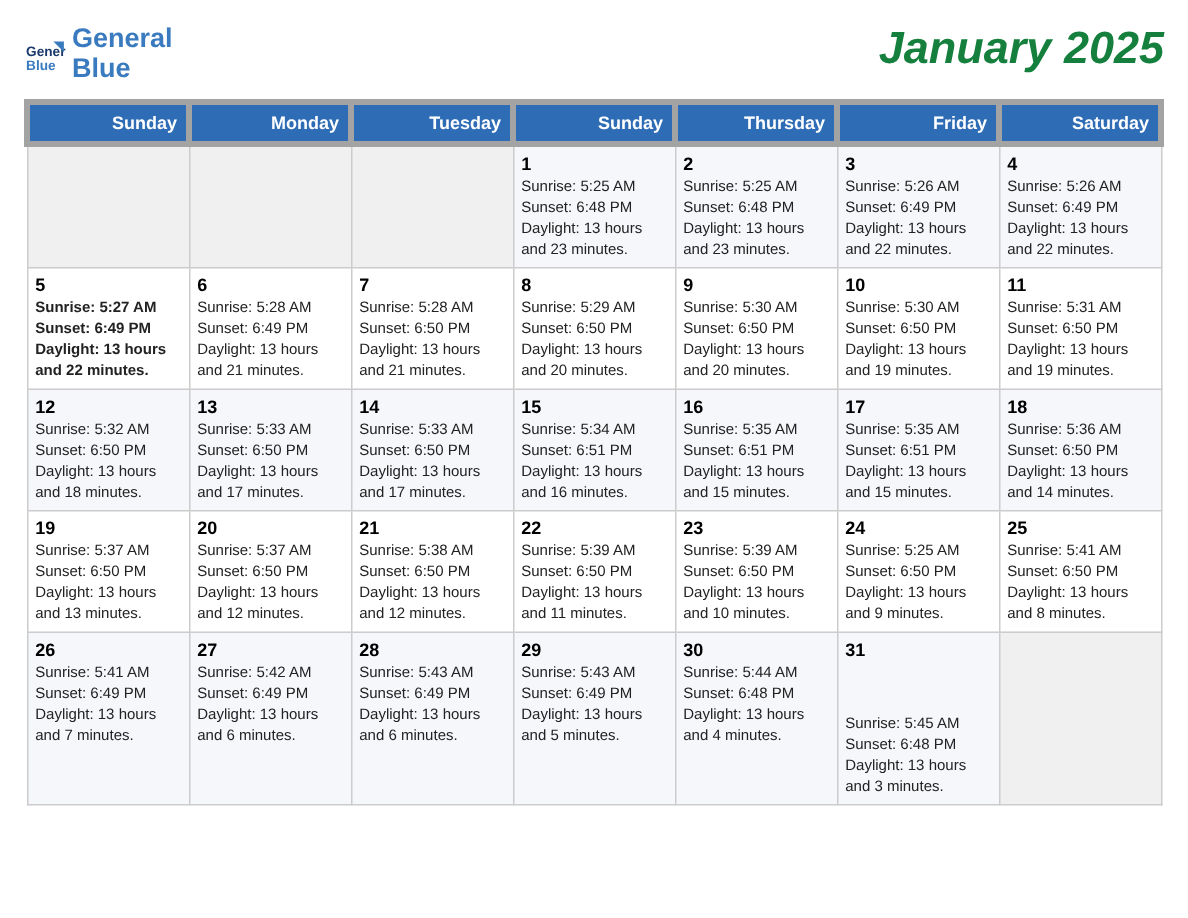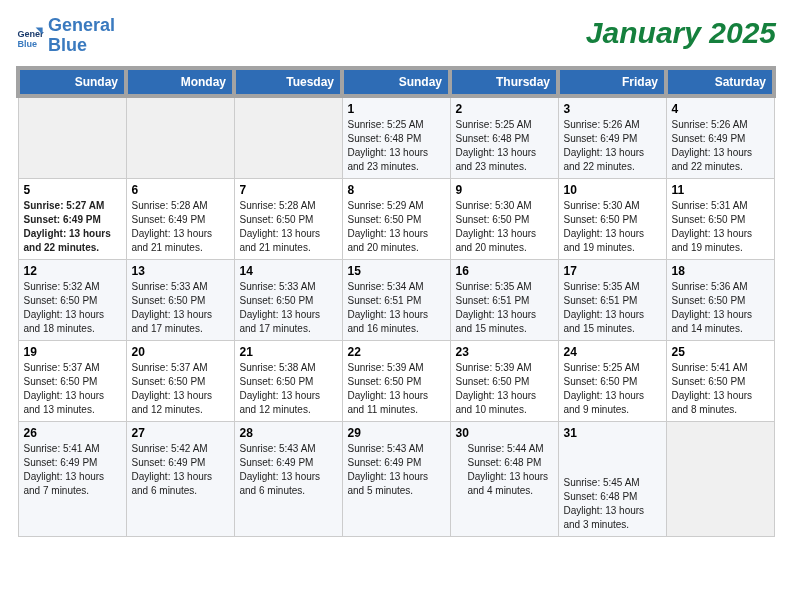--- a/index.html
+++ b/index.html
@@ -333,21 +333,21 @@
         </td>
         <td>
           <span class="day-num">29</span>
           <div class="day-info" style="white-space: pre-line;">Sunrise: 5:43 AM
 Sunset: 6:49 PM
 Daylight: 13 hours
 and 5 minutes.</div>
         </td>
         <td>
           <span class="day-num">30</span>
-          <div class="day-info" style="white-space: pre-line; margin-left: 12px;">Sunrise: 5:44 AM
+          <div class="day-info" style="white-space: pre-line;">Sunrise: 5:44 AM
 Sunset: 6:48 PM
 Daylight: 13 hours
 and 4 minutes.</div>
         </td>
         <td>
           <span class="day-num">31</span>
           <div class="day-info" style="white-space: pre-line; margin-top: 36px;">Sunrise: 5:45 AM
 Sunset: 6:48 PM
 Daylight: 13 hours
 and 3 minutes.</div>

